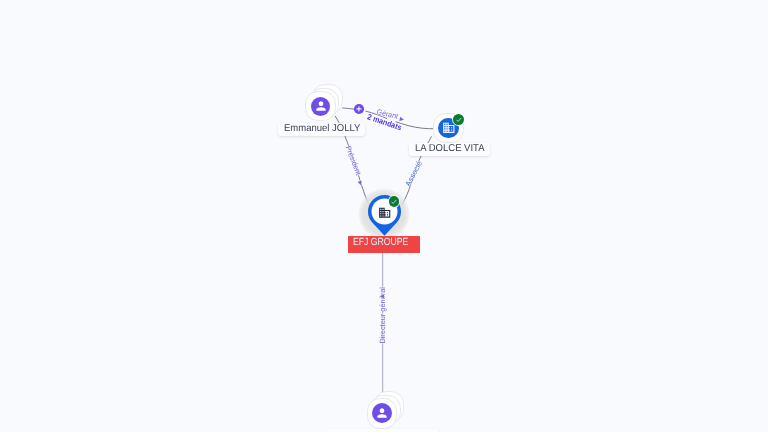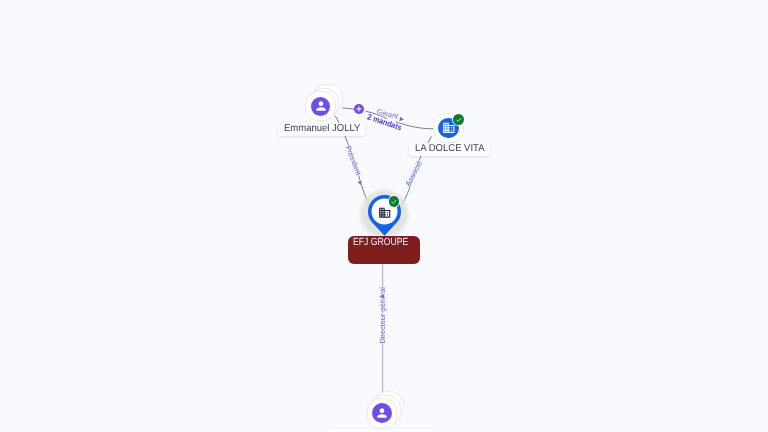--- a/index.html
+++ b/index.html
@@ -28,22 +28,22 @@
       display:flex;align-items:center;justify-content:center;
       box-shadow:0 0 0 1px rgba(255,255,255,.85);box-sizing:border-box;}
   .badge-check svg{display:block;}
 
   
   .nlabel{position:absolute;opacity:.999;white-space:nowrap;border-radius:3.2px;
       font-size:9.5px;line-height:12.5px;color:#3b4158;background:#fcfcfe;
       padding:0 5.9px;height:12.5px;box-shadow:0 1px 2.6px rgba(70,75,100,.16);}
   .nlabel > span{display:inline-block;font-size:10px;transform:scaleX(.95);
       transform-origin:0 50%;}
-  .nlabel.focus{background:#7f1d1d;color:#ddf2ff;
-      box-shadow:none;border-radius:6px;padding:0 0 0 4.9px;height:28px;
+  .nlabel.focus{background:#ef4444;color:#ddf2ff;
+      box-shadow:none;border-radius:0;padding:0 0 0 4.9px;height:17px;
       line-height:13.8px;}
   .nlabel.focus > span{font-size:10.4px;transform:scaleX(.834);position:relative;top:0.3px;}
 
   .elabel{position:absolute;white-space:nowrap;font-size:7.6px;line-height:7.6px;
       transform-origin:0 100%;}
   .elabel.ar{font-size:8.6px;line-height:8.6px;}
   .elabel.purple{color:#7565dd;
       text-shadow:0 0 1.5px #f9fafd,0 0 1.5px #f9fafd,0 0 2px #f9fafd;}
   .elabel.blue{color:#4f6ad4;
       text-shadow:0 0 1.5px #f9fafd,0 0 1.5px #f9fafd,0 0 2px #f9fafd;}

